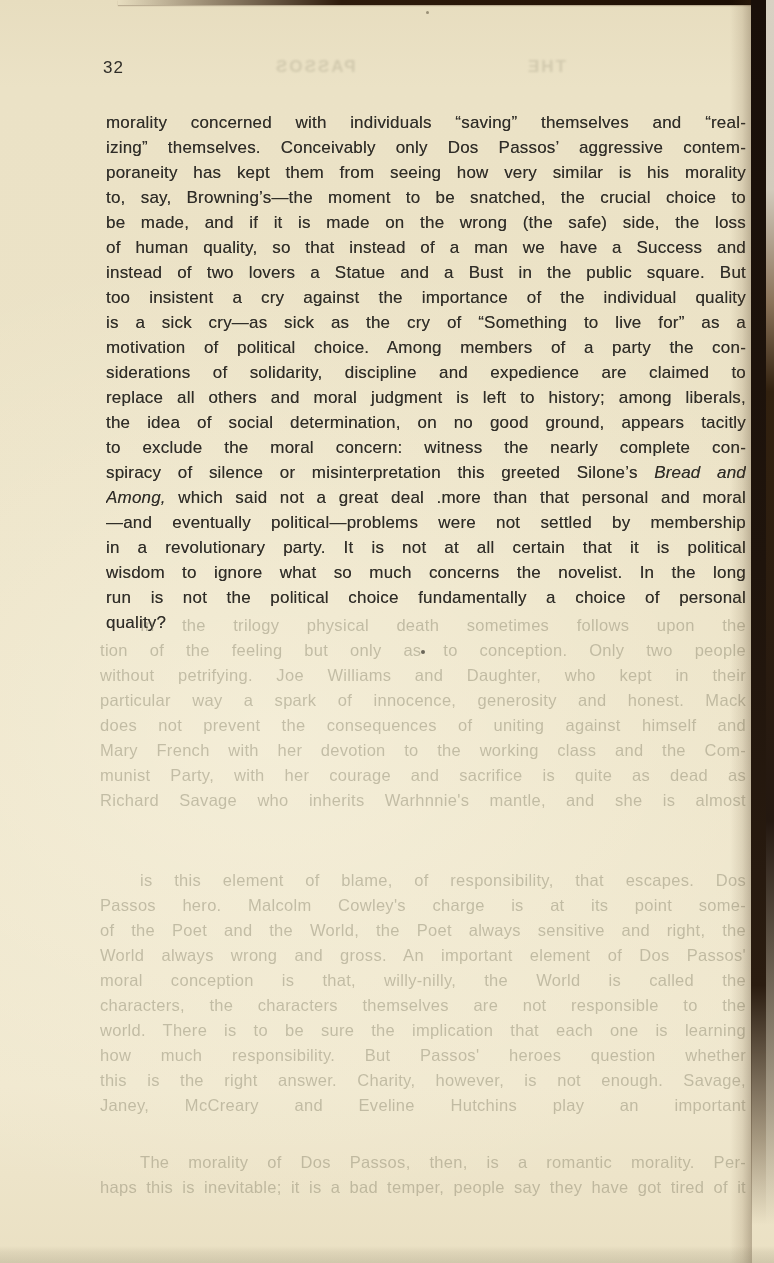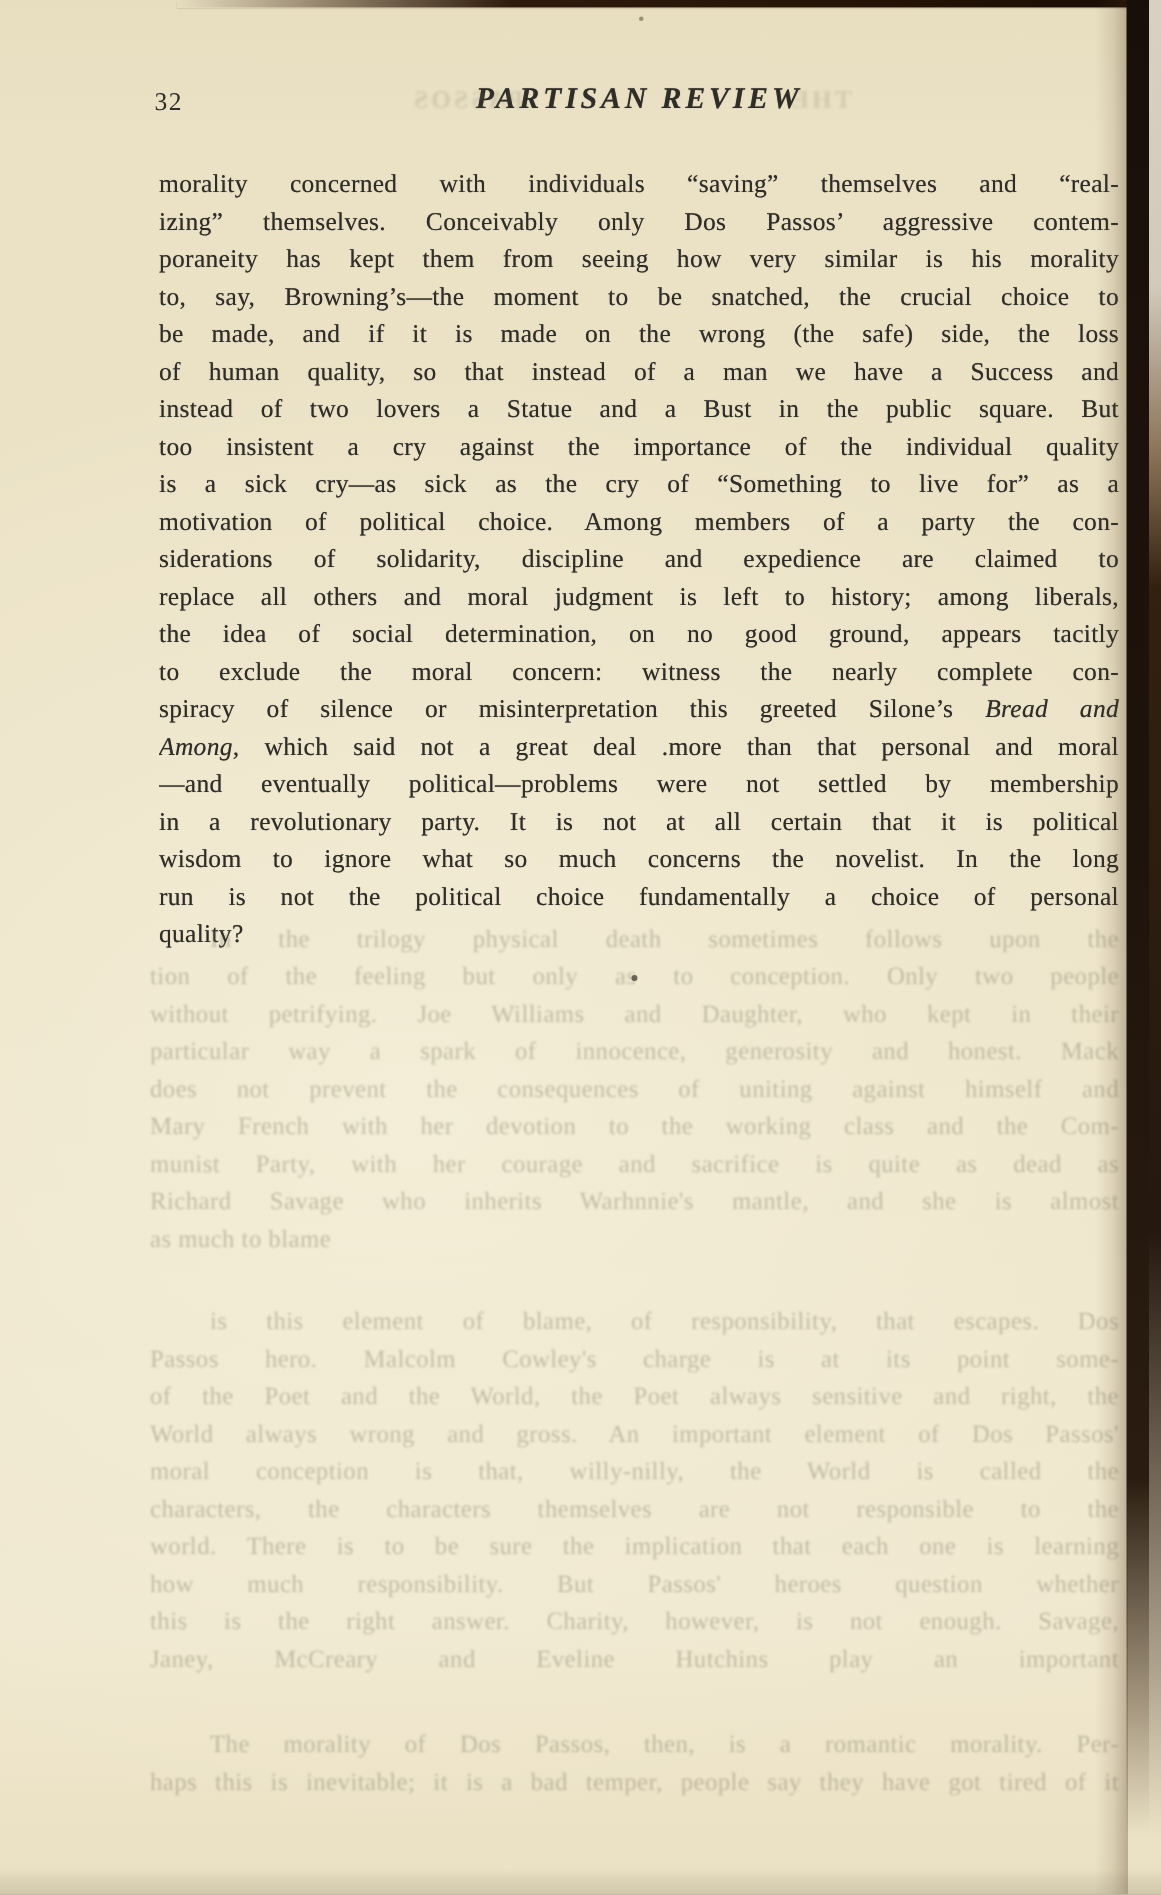--- a/index.html
+++ b/index.html
@@ -1,18 +1,18 @@
 <!DOCTYPE html>
 <html style="--paper: #ece3c7; --ink: #2f2d28; --bleed: #7c7860; --edge-dark: #1f140c;"><head>
 <meta charset="utf-8">
 <style>
   html,body{margin:0;padding:0;background:#b9b2a0;}
   .page{
     position:relative;width:774px;height:1263px;overflow:hidden;
-    font-family:Liberation Serif, serif;
+    font-family:Liberation Sans, sans-serif;
     background:
       radial-gradient(900px 700px at 35% 58%, rgba(255,252,238,.38), rgba(255,252,238,0) 70%),
       linear-gradient(180deg,#e7ddbf 0%,#ebe2c6 7%,#ece3c7 50%,#f0e8cf 86%,#eae0c3 100%);
   }
   
   .edge-top{position:absolute;top:0;left:118px;right:0;height:5px;
     background:linear-gradient(90deg,rgba(58,36,18,0) 0%,rgba(58,36,18,.45) 14%,#2e1b0c 34%,#241306 72%,#190d04 100%);
     box-shadow:0 1px 1px rgba(58,36,18,.25);}
   .edge-right-shadow{position:absolute;top:0;left:730px;width:22px;height:100%;
     background:linear-gradient(90deg,rgba(86,60,32,0) 0%,rgba(86,60,32,.12) 55%,rgba(70,48,24,.30) 100%);}
@@ -49,21 +49,20 @@
   .s1{left:421px;top:650px;width:4px;height:4px;background:#3e3a30;opacity:.75;}
   .s2{left:426px;top:11px;width:3px;height:3px;background:rgba(90,78,56,.55);}
 </style>
 </head>
 <body>
 
 <div class="page">
 
   <header class="pagehead">
     <span class="pno">32</span>
-    <span class="jtitle">PARTISAN REVIEW</span>
     <span class="bleed-frag frag-l">PASSOS</span>
     <span class="bleed-frag frag-r">THE</span>
   </header>
 
   <main class="bodytext">
       <div class="tline"><span>morality concerned with individuals “saving” themselves and “real-</span></div>
       <div class="tline"><span>izing” themselves. Conceivably only Dos Passos’ aggressive contem-</span></div>
       <div class="tline"><span>poraneity has kept them from seeing how very similar is his morality</span></div>
       <div class="tline"><span>to, say, Browning’s—the moment to be snatched, the crucial choice to</span></div>
       <div class="tline"><span>be made, and if it is made on the wrong (the safe) side, the loss</span></div>
@@ -88,21 +87,20 @@
   <div id="bleedwrap">
       <div class="bleed-block" style="top: 613px;">
         <div class="bleed-line" style="text-indent: 40px;"><span>In the trilogy physical death sometimes follows upon the</span></div>
         <div class="bleed-line"><span>tion of the feeling but only as to conception. Only two people</span></div>
         <div class="bleed-line"><span>without petrifying. Joe Williams and Daughter, who kept in their</span></div>
         <div class="bleed-line"><span>particular way a spark of innocence, generosity and honest. Mack</span></div>
         <div class="bleed-line"><span>does not prevent the consequences of uniting against himself and</span></div>
         <div class="bleed-line"><span>Mary French with her devotion to the working class and the Com-</span></div>
         <div class="bleed-line"><span>munist Party, with her courage and sacrifice is quite as dead as</span></div>
         <div class="bleed-line"><span>Richard Savage who inherits Warhnnie's mantle, and she is almost</span></div>
-        <div class="bleed-line last"><span>as much to blame</span></div>
       </div>
       <div class="bleed-block" style="top: 868px;">
         <div class="bleed-line" style="text-indent: 40px;"><span>is this element of blame, of responsibility, that escapes. Dos</span></div>
         <div class="bleed-line"><span>Passos hero. Malcolm Cowley's charge is at its point some-</span></div>
         <div class="bleed-line"><span>of the Poet and the World, the Poet always sensitive and right, the</span></div>
         <div class="bleed-line"><span>World always wrong and gross. An important element of Dos Passos'</span></div>
         <div class="bleed-line"><span>moral conception is that, willy-nilly, the World is called the</span></div>
         <div class="bleed-line"><span>characters, the characters themselves are not responsible to the</span></div>
         <div class="bleed-line"><span>world. There is to be sure the implication that each one is learning</span></div>
         <div class="bleed-line"><span>how much responsibility. But Passos' heroes question whether</span></div>

